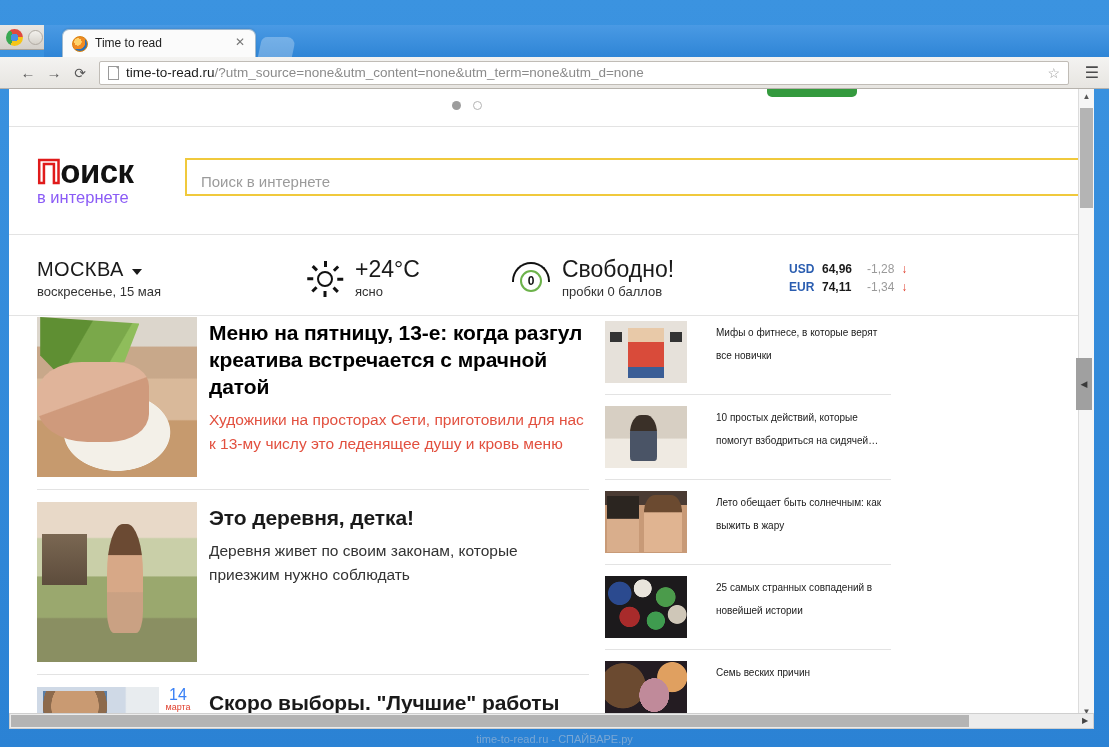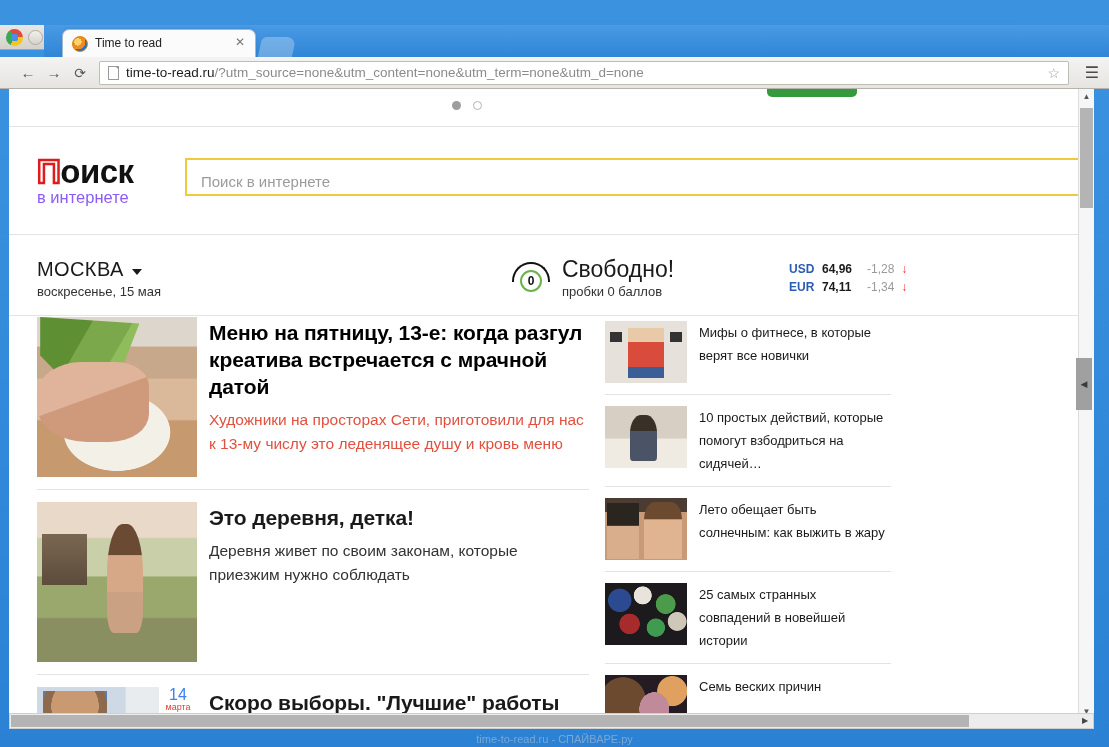--- a/index.html
+++ b/index.html
@@ -360,21 +360,21 @@
     position: relative;
   }
   .t-reason::before {
     content: ""; position: absolute; inset: 0;
     background:
       radial-gradient(ellipse 40% 60% at 60% 55%, #c08a9a 0 45%, transparent 46%),
       radial-gradient(circle at 22% 40%, #6b4a30 0 30%, transparent 31%),
       radial-gradient(circle at 82% 26%, #e0a060 0 18%, transparent 19%);
   }
   .side-title {
-    flex: 1; font-size: 13px; line-height: 23px; color: #1a1a1a;
+    flex: 1; font-size: 10px; line-height: 23px; color: #1a1a1a; margin-left: 17px;
   }
 
   
   .pscroll {
     position: absolute; right: 0; top: 0; width: 16px; height: 631px;
     background: #f6f6f6; border-left: 1px solid #dcdcdc;
   }
   .pscroll-up, .pscroll-down {
     position: absolute; left: 0; width: 15px; height: 16px;
     font-size: 8px; text-align: center; line-height: 16px; color: #555;
@@ -481,20 +481,37 @@
       <div class="infobar">
 
         <div class="city">
           <div class="city-name">
             <span>МОСКВА</span>
             <span class="caret"></span>
           </div>
           <div class="city-date">воскресенье, 15 мая</div>
         </div>
 
+        <div class="weather">
+          <div class="sun">
+            <div class="sun-core"></div>
+            <div class="ray" style="transform:rotate(0deg)"></div>
+            <div class="ray" style="transform:rotate(45deg)"></div>
+            <div class="ray" style="transform:rotate(90deg)"></div>
+            <div class="ray" style="transform:rotate(135deg)"></div>
+            <div class="ray" style="transform:rotate(180deg)"></div>
+            <div class="ray" style="transform:rotate(225deg)"></div>
+            <div class="ray" style="transform:rotate(270deg)"></div>
+            <div class="ray" style="transform:rotate(315deg)"></div>
+          </div>
+          <div>
+            <div class="temp">+24°C</div>
+            <div class="cond">ясно</div>
+          </div>
+        </div>
 
         <div class="traffic">
           <div class="gauge">
             <div class="gauge-arc"></div>
             <div class="gauge-circle">0</div>
           </div>
           <div>
             <div class="traffic-t">Свободно!</div>
             <div class="traffic-s">пробки 0 баллов</div>
           </div>

